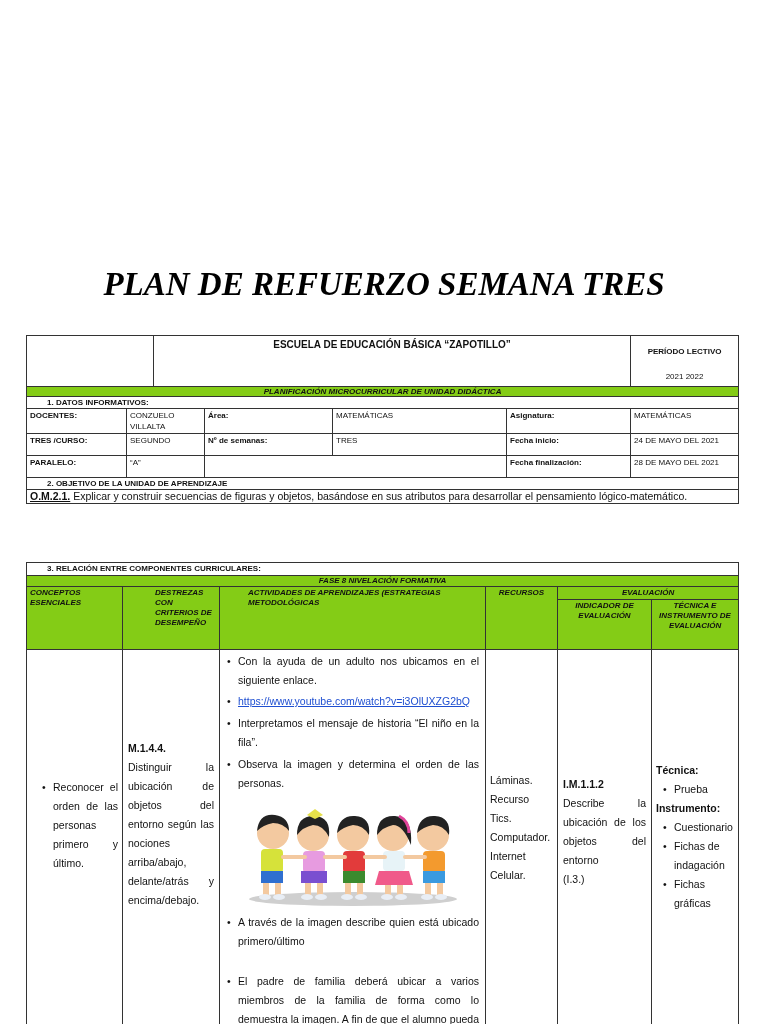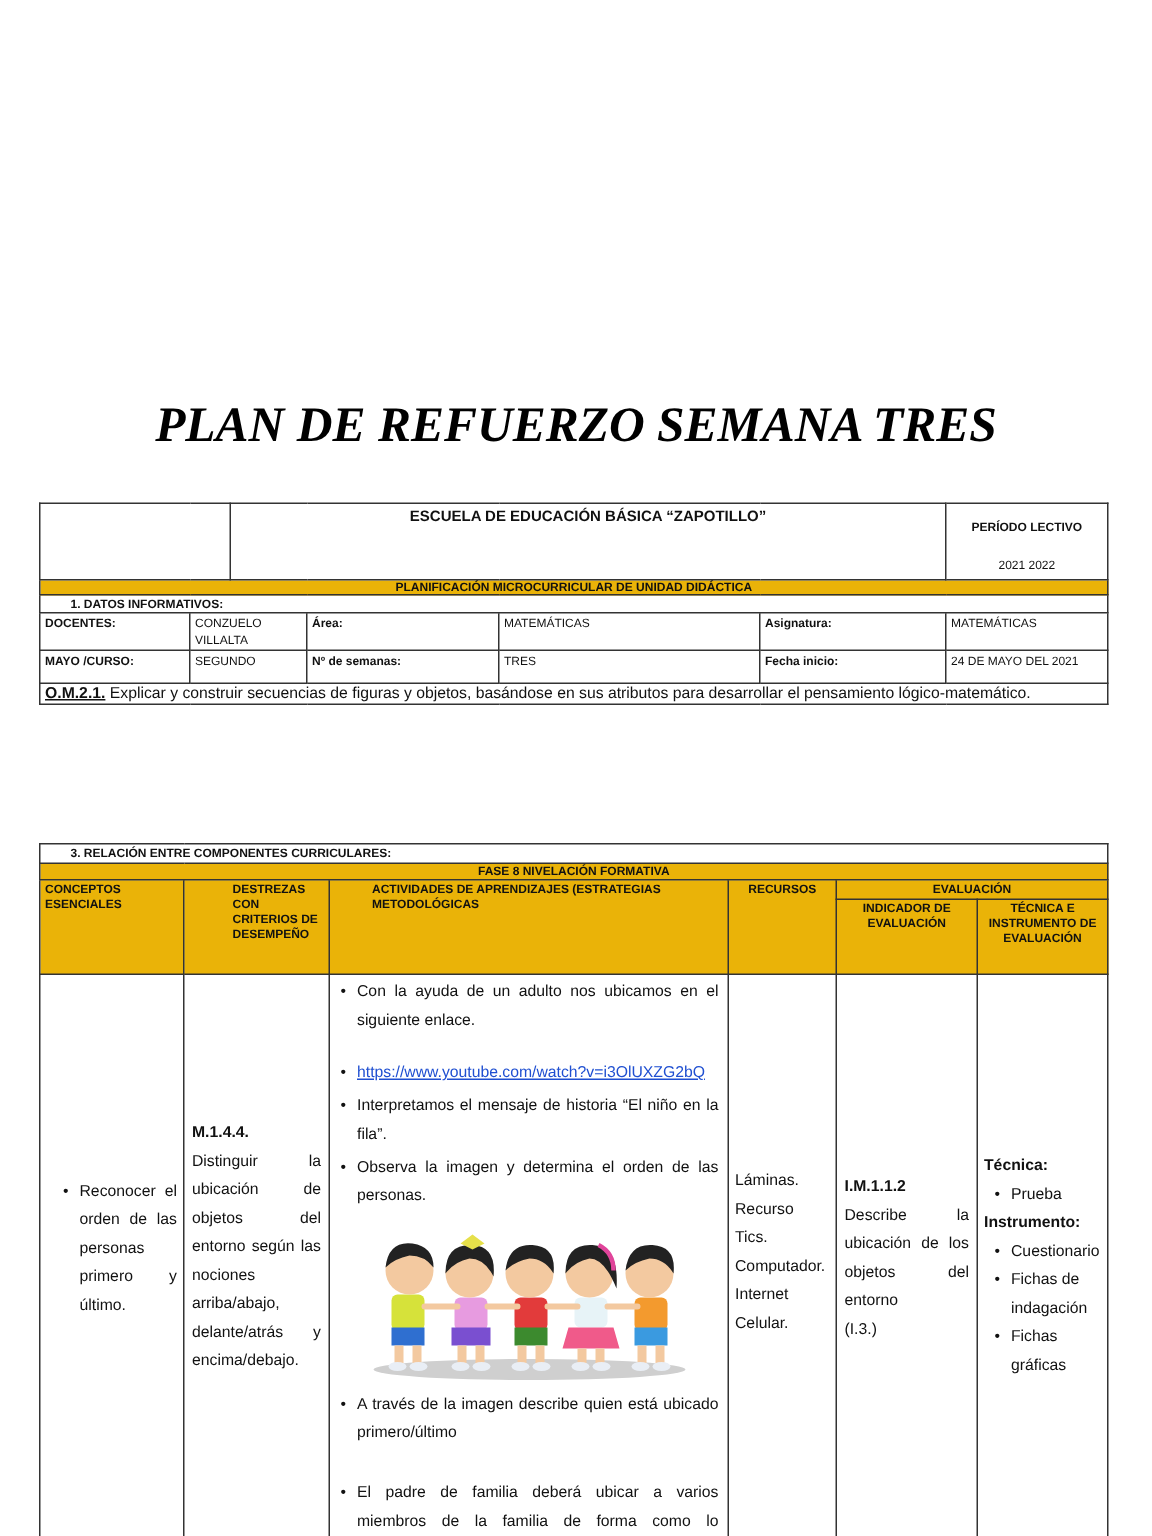--- a/index.html
+++ b/index.html
@@ -3,21 +3,21 @@
 <meta charset="utf-8">
 <style>
   html, body { margin:0; padding:0; background:#ffffff; }
   body { width:768px; height:1024px; position:relative; overflow:hidden; font-family:"Liberation Sans", sans-serif; color:#111; }
   .title { position:absolute; top:266px; left:0; width:768px; text-align:center; font-family:"Liberation Serif", serif; font-weight:bold; font-size:33px; letter-spacing:0px; color:#000;font-style:italic; }
 
   table { border-collapse:collapse; table-layout:fixed; }
   td { border:1px solid #333; padding:1px 3px; vertical-align:top; font-family:"Liberation Sans", sans-serif; font-size:8px; line-height:11px; }
 
   #t1 { position:absolute; left:26px; top:335px; width:712px; }
-  .blue { background:#eab308; }
+  .blue { background:#84cc16;font-style:italic; }
   .hdr-school { text-align:center; font-weight:bold; font-size:10px; padding-top:3px; }
   .periodo { text-align:center; font-weight:bold; font-size:8px; vertical-align:middle; }
   .band { text-align:center; font-weight:bold; font-size:8px; height:9px; line-height:9px; padding:0 3px; }
   .sec { font-weight:bold; font-size:8px; line-height:9px; padding-left:20px; }
   .lbl { font-weight:bold; }
   .obj { font-size:10.5px; line-height:13px; padding:0 3px; }
   .obj b { font-weight:bold;text-decoration:underline; }
 
   #t2 { position:absolute; left:26px; top:562px; width:712px; }
   #t2 td { font-size:8px; line-height:10px; }
@@ -65,26 +65,36 @@
   </tr>
   <tr style="height:22px">
     <td class="lbl">DOCENTES:</td>
     <td colspan="2">CONZUELO VILLALTA</td>
     <td class="lbl">Área:</td>
     <td>MATEMÁTICAS</td>
     <td class="lbl">Asignatura:</td>
     <td colspan="2">MATEMÁTICAS</td>
   </tr>
   <tr style="height:22px">
-    <td class="lbl">MAYO /CURSO:</td>
+    <td class="lbl">TRES /CURSO:</td>
     <td colspan="2">SEGUNDO</td>
     <td class="lbl">Nº de semanas:</td>
     <td>TRES</td>
     <td class="lbl">Fecha inicio:</td>
     <td colspan="2">24 DE MAYO DEL 2021</td>
+  </tr>
+  <tr style="height:22px">
+    <td class="lbl">PARALELO:</td>
+    <td colspan="2">“A”</td>
+    <td colspan="2"></td>
+    <td class="lbl">Fecha finalización:</td>
+    <td colspan="2">28 DE MAYO DEL 2021</td>
+  </tr>
+  <tr>
+    <td colspan="8" class="sec">2.    OBJETIVO DE LA UNIDAD DE APRENDIZAJE</td>
   </tr>
   <tr>
     <td colspan="8" class="obj"><b>O.M.2.1.</b><span> Explicar y construir secuencias de figuras y objetos, basándose en sus atributos para desarrollar el pensamiento lógico-matemático.</span></td>
   </tr>
 </tbody>
   </table>
 
 <table id="t2">
   <colgroup>
     <col style="width:96px">
@@ -122,21 +132,21 @@
 
     <td class="body-cell center-v just" style="padding:2px 5px !important;">
       <div style="margin-top:-70px">
         <div style="font-weight:bold">M.1.4.4.</div>
         <div>Distinguir la ubicación de objetos del entorno según las nociones arriba/abajo, delante/atrás y encima/debajo.</div>
       </div>
     </td>
 
     <td class="body-cell">
       <ul class="dots just">
-        <li style="margin-bottom:16px">Con la ayuda de un adulto nos ubicamos en el siguiente enlace.</li>
+        <li style="margin-bottom:2px">Con la ayuda de un adulto nos ubicamos en el siguiente enlace.</li>
         <li style="margin-bottom:3px"><span class="link">https://www.youtube.com/watch?v=i3OlUXZG2bQ</span></li>
         <li style="margin-bottom:3px">Interpretamos el mensaje de historia “El niño en la fila”.</li>
         <li style="margin-bottom:3px">Observa la imagen y determina el orden de las personas.</li>
       </ul>
       <div class="kids">
         <svg width="220" height="110" viewBox="0 0 220 110">
           <ellipse cx="110" cy="100" rx="104" ry="7" fill="#cfcfcf"></ellipse>
 
           <g>
             <rect x="18" y="50" width="22" height="24" rx="4" fill="#d6e23a"></rect>

